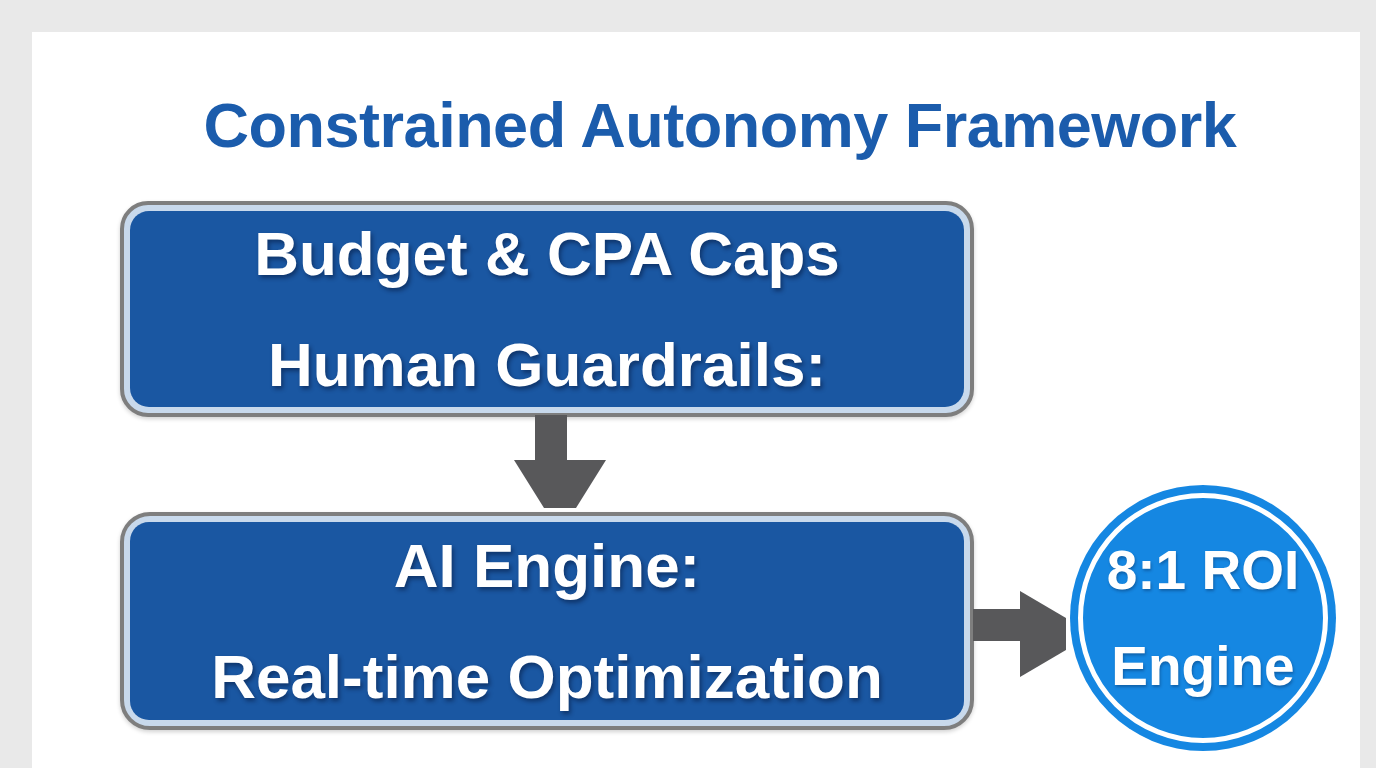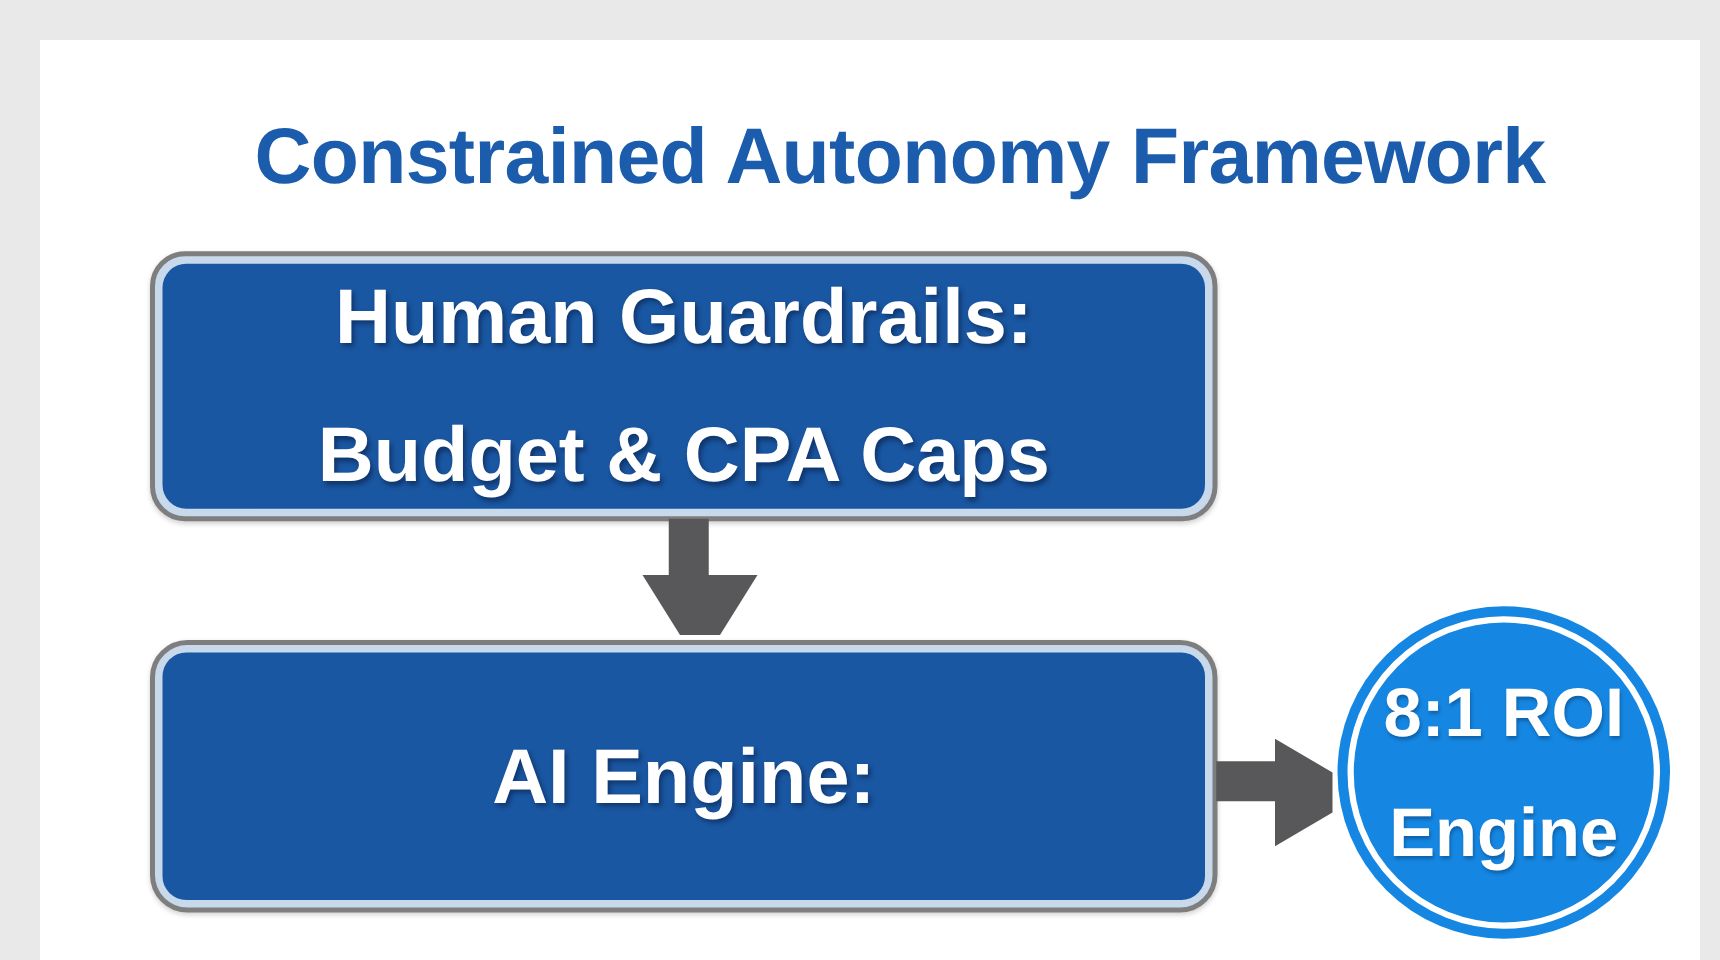--- a/index.html
+++ b/index.html
@@ -147,31 +147,32 @@
 </style>
 </head>
 <body>
 
 <div class="stage">
 
   <div class="title">Constrained Autonomy Framework</div>
 
   <div class="node-box node-box--guardrails">
     <div class="node-box__inner">
+      <div class="node-box__line">Budget &amp; CPA Caps</div>
       <div class="node-box__line">Human Guardrails:</div>
-      <div class="node-box__line">Budget &amp; CPA Caps</div>
     </div>
   </div>
 
   <div class="arrow-down-shaft"></div>
   <div class="arrow-down-head"></div>
 
   <div class="node-box node-box--ai-engine">
     <div class="node-box__inner">
       <div class="node-box__line">AI Engine:</div>
+      <div class="node-box__line">Real-time Optimization</div>
     </div>
   </div>
 
   <div class="arrow-right-shaft"></div>
   <div class="arrow-right-head"></div>
 
   <div class="node-circle">
     <div class="node-circle__line">8:1 ROI</div>
     <div class="node-circle__line">Engine</div>
   </div>

